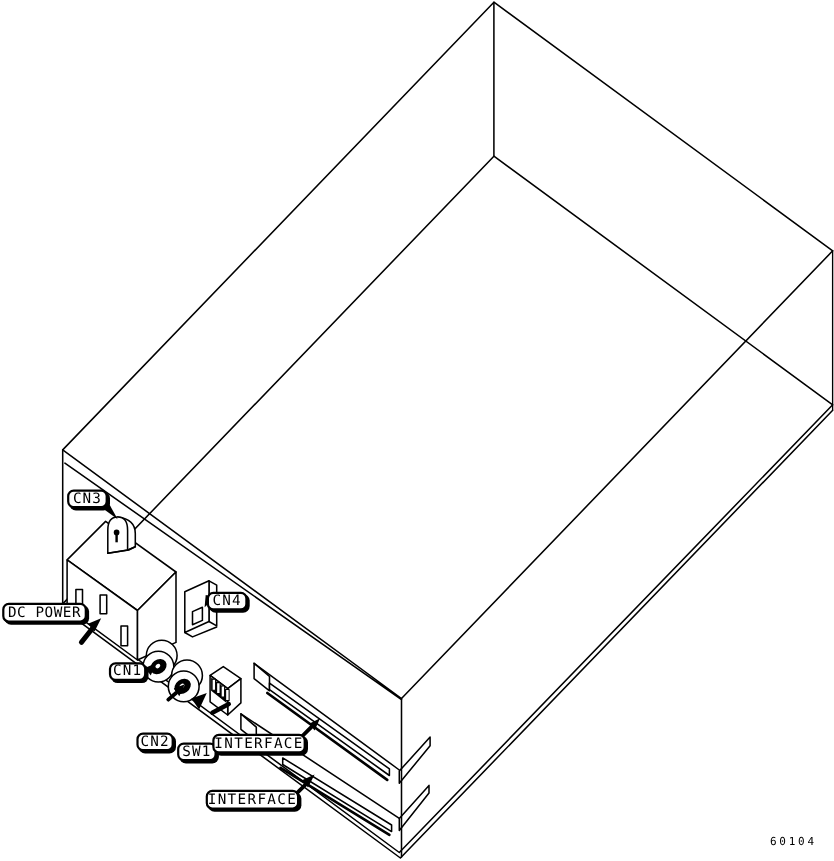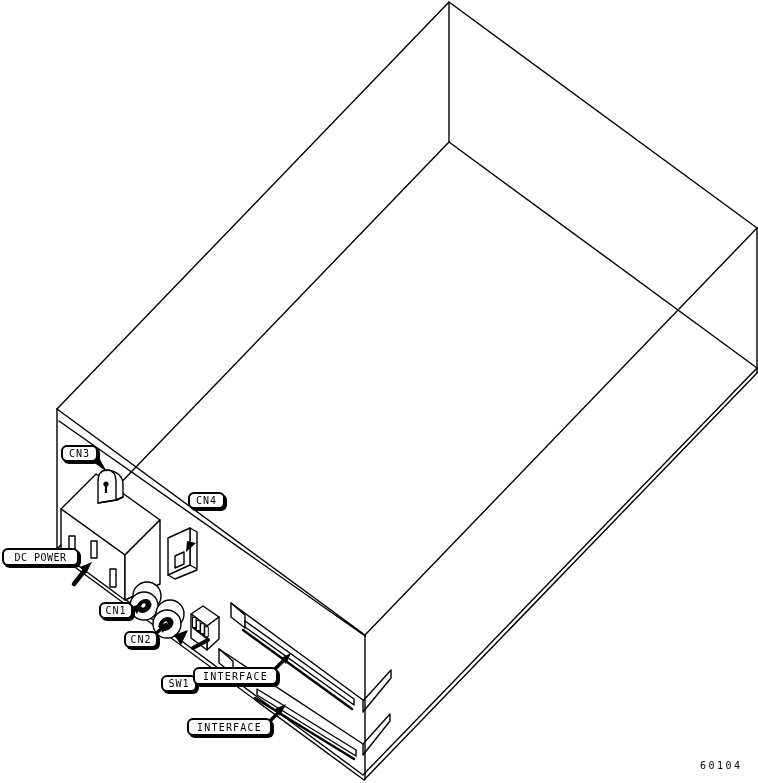--- a/index.html
+++ b/index.html
@@ -1,27 +1,27 @@
 <!DOCTYPE html>
 <html><head>
 <meta charset="utf-8">
 <style>
   html,body{margin:0;padding:0;background:#fff;}
   #stage{position:relative;width:758px;height:783px;background:#fff;overflow:hidden;
          font-family:"DejaVu Sans Mono","Liberation Mono",monospace;}
   #art{position:absolute;left:0;top:0;}
   .callout{position:absolute;box-sizing:border-box;background:#fff;border:2px solid #000;
            border-radius:6px;box-shadow:2px 2px 0 #000;display:flex;align-items:center;
-           justify-content:center;font-size:10px;letter-spacing:1px;color:#000;
+           justify-content:center;font-size:13px;letter-spacing:1px;color:#000;
            white-space:pre;z-index:5;}
   .c-cn3{left:61px;top:445px;width:37px;height:17px}
-  .c-cn4{left:188px;top:492px;width:37px;height:17px}
+  .c-cn4{left:188px;top:538px;width:37px;height:17px}
   .c-dcp{left:2px;top:548px;width:77px;height:18px;letter-spacing:0.5px}
   .c-cn1{left:99px;top:602px;width:34px;height:17px}
-  .c-cn2{left:124px;top:631px;width:34px;height:17px}
+  .c-cn2{left:124px;top:666px;width:34px;height:17px}
   .c-sw1{left:161px;top:675px;width:36px;height:17px}
   .c-if1{left:193px;top:667px;width:85px;height:18px;letter-spacing:1.2px}
   .c-if2{left:187px;top:718px;width:85px;height:18px;letter-spacing:1.2px}
   .fig-num{position:absolute;left:700px;top:760px;font-size:10px;letter-spacing:2.5px;
            color:#000;z-index:5;}
 </style>
 </head>
 <body>
 
 <div id="stage">

